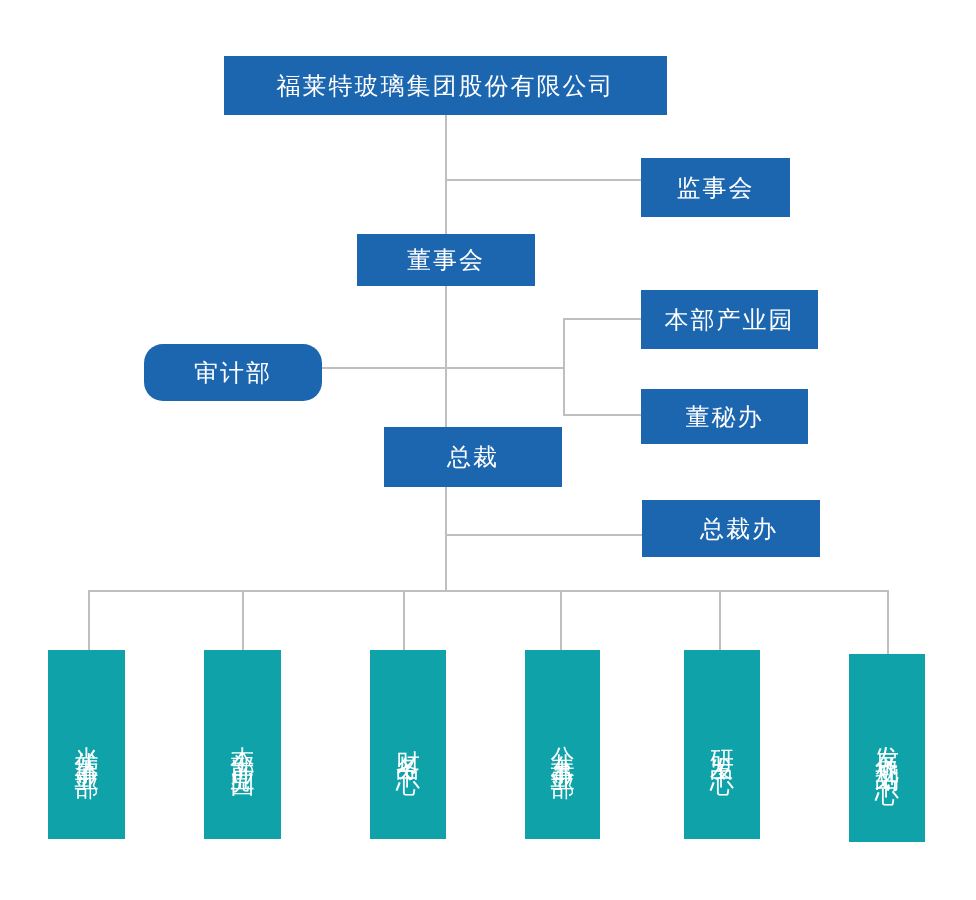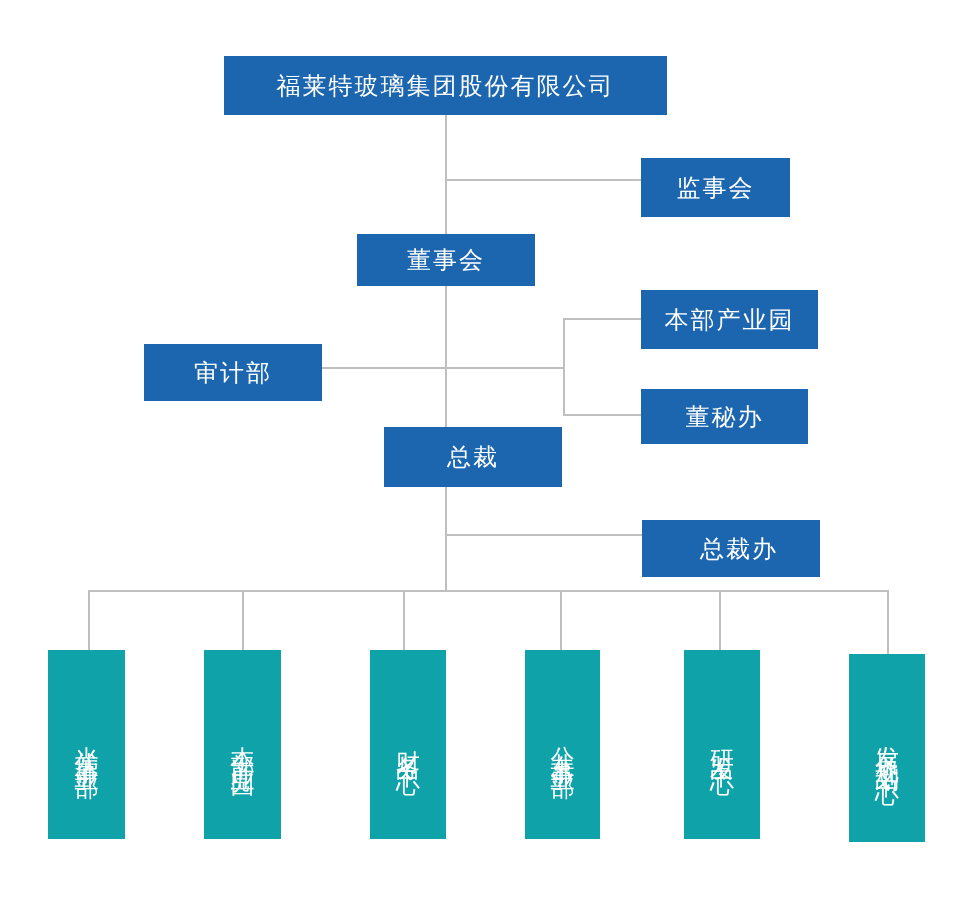--- a/index.html
+++ b/index.html
@@ -46,24 +46,24 @@
     position: absolute;
     background: var(--connector-gray);
     z-index: 1;
   }
 
   
   .n-company           { left: 224px; top:  56px; width: 443px; height: 59px; }
   .n-supervisory       { left: 641px; top: 158px; width: 149px; height: 59px; }
   .n-board             { left: 357px; top: 234px; width: 178px; height: 52px; }
   .n-chairman-office   { left: 641px; top: 290px; width: 177px; height: 59px; }
-  .n-audit             { left: 144px; top: 344px; width: 178px; height: 57px; }
+  .n-audit             { left: 144px; top: 344px; width: 178px; height: 57px; border-radius: 19px; }
   .n-secretary-office  { left: 641px; top: 389px; width: 167px; height: 55px; }
   .n-president         { left: 357px; top: 427px; width: 178px; height: 60px; margin-left: 27px; }
-  .n-president-office  { left: 642px; top: 520px; width: 178px; height: 57px; padding-left: 16px; }
+  .n-president-office  { left: 642px; top: 500px; width: 178px; height: 57px; padding-left: 16px; }
 
   
   .n-dept1 { left:  48px; top: 650px; width: 77px; height: 189px; }
   .n-dept2 { left: 204px; top: 650px; width: 77px; height: 189px; }
   .n-dept3 { left: 370px; top: 650px; width: 76px; height: 189px; }
   .n-dept4 { left: 525px; top: 650px; width: 75px; height: 189px; }
   .n-dept5 { left: 684px; top: 650px; width: 76px; height: 189px; }
   .n-dept6 { left: 849px; top: 654px; width: 76px; height: 188px; }
 
   

